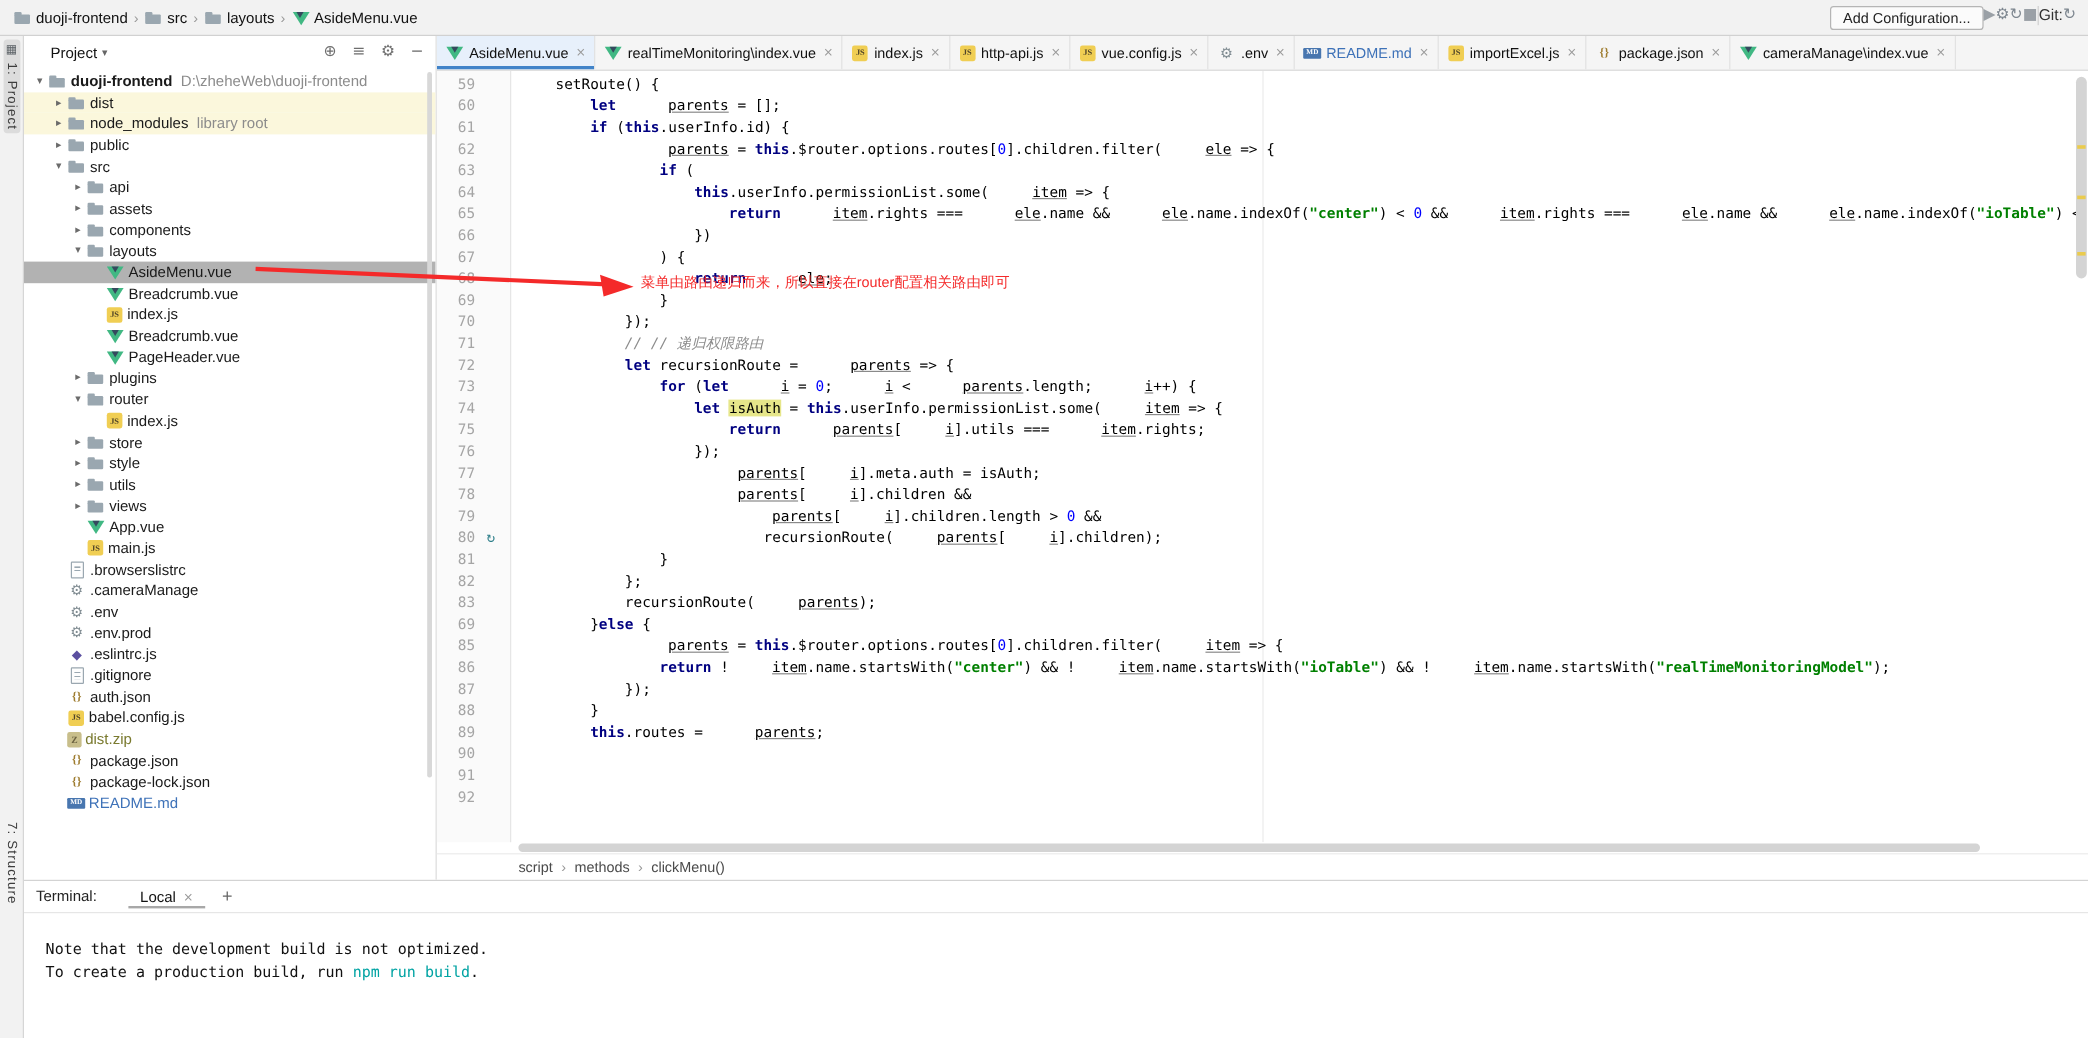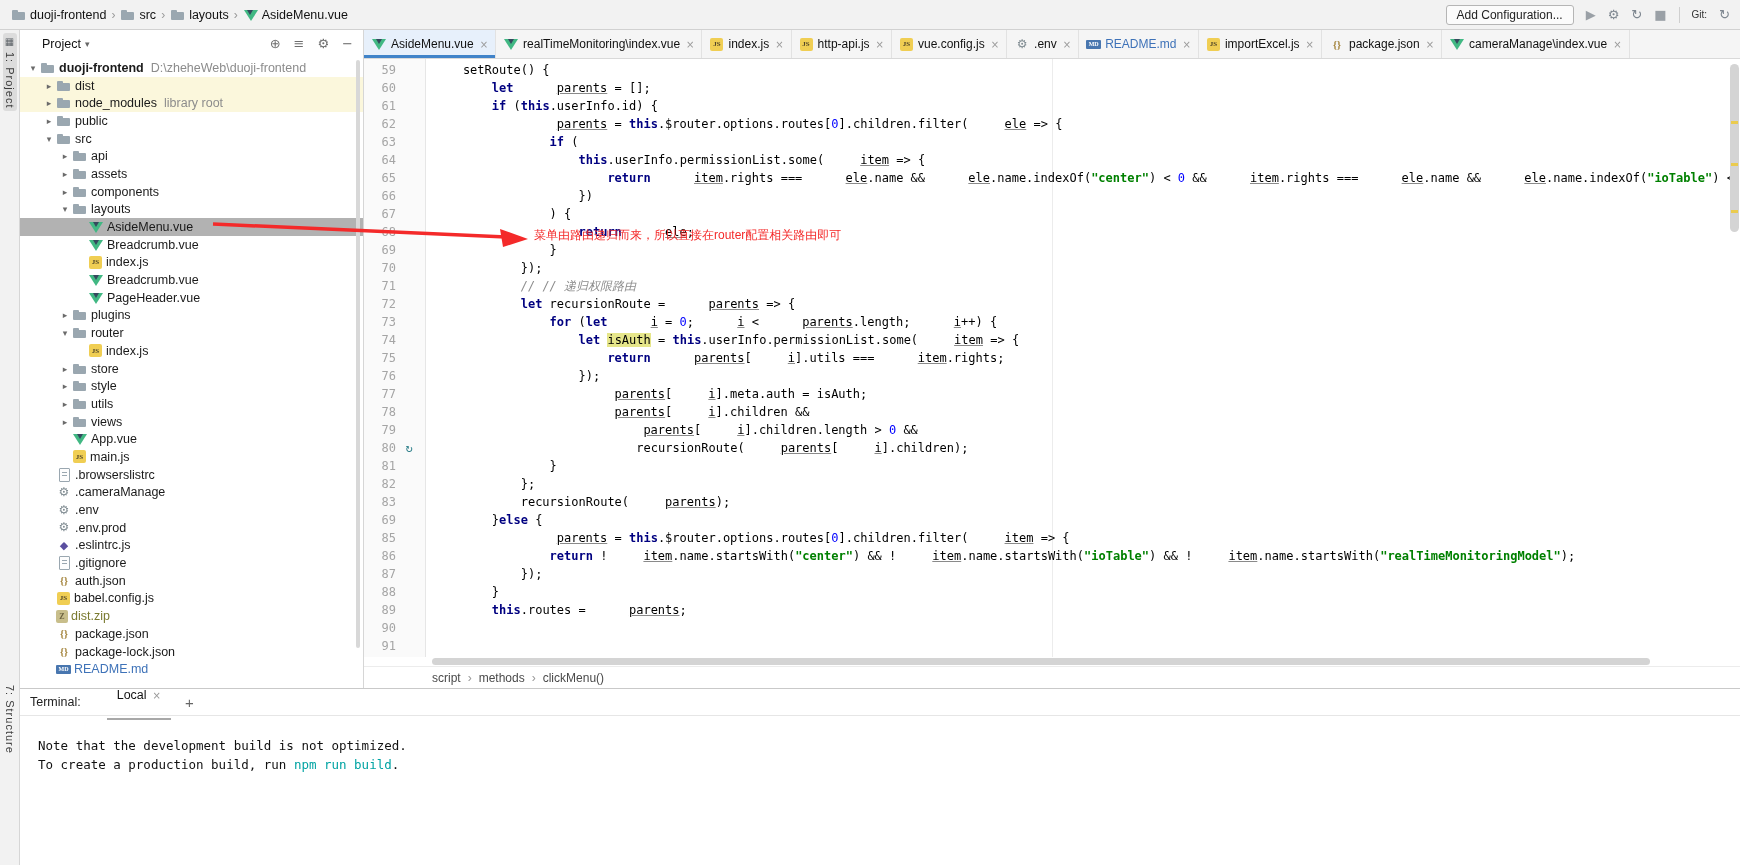--- a/index.html
+++ b/index.html
@@ -4,27 +4,27 @@
 <style>
   html,body{margin:0;padding:0;background:#e0e0e0;}
   .app{width:1740px;height:865px;position:relative;overflow:hidden;background:#fff;
        font-family:"Liberation Sans",sans-serif;color:#111;}
   
   .titlebar{height:30px;background:#F2F2F2;border-bottom:1px solid #D1D1D1;display:flex;
             align-items:center;padding:0 10px;box-sizing:border-box;font-size:12.5px;}
   .crumbs{display:flex;align-items:center;}
   .crumb{display:inline-flex;align-items:center;gap:3px;margin:0 1px;}
   .crumb-sep{color:#9A9A9A;margin:0 4px;font-size:12px;}
-  .title-right{margin-left:auto;display:flex;align-items:center;gap:12px;}
+  .title-right{margin-left:auto;display:flex;align-items:flex-start;}
   .add-config{font:12px "Liberation Sans",sans-serif;padding:2px 10px;border:1px solid #B5B5B5;
               border-radius:3px;background:#FBFBFB;color:#222;}
   .tb-ic{color:#7E8790;font-size:13px;font-family:"DejaVu Sans",sans-serif;}
   .tb-ic.dim{color:#9AA0A6;}
   .tb-sep{width:1px;height:16px;background:#CFCFCF;}
-  .git-label{font-size:10px;color:#333;}
+  .git-label{font-size:13px;color:#333;}
   
   .bodyrow{display:flex;height:835px;}
   .stripe{width:20px;background:#F2F2F2;border-right:1px solid #D6D6D6;flex:none;position:relative;
           box-sizing:border-box;display:flex;flex-direction:column;align-items:center;padding-top:3px;}
   .stripe-btn{display:flex;flex-direction:column;align-items:center;gap:5px;padding:3px 1px;border-radius:3px;}
   .stripe-btn.active{background:#DCDCDC;}
   .stripe-ic{font-size:10px;color:#5B6166;font-family:"DejaVu Sans",sans-serif;}
   .stripe-text{writing-mode:vertical-rl;font-size:11px;color:#3C3C3C;letter-spacing:1px;}
   .stripe-bottom{position:absolute;top:652px;left:0;width:100%;display:flex;justify-content:center;}
   
@@ -89,26 +89,26 @@
   .tk-hi{color:#000;background:#E6E68A;}
   .v-scroll{position:absolute;right:0;top:0;bottom:0;width:12px;}
   .v-thumb{position:absolute;right:1px;top:5px;width:9px;height:168px;background:#D4D4D4;border-radius:5px;}
   .v-mark{position:absolute;right:2px;width:7px;height:3px;background:#EACB4E;}
   .h-scroll{height:9px;flex:none;position:relative;margin-left:62px;}
   .h-thumb{position:absolute;left:6px;right:90px;top:1px;height:7px;background:#D4D4D4;border-radius:4px;}
   .ed-bc{height:21px;flex:none;display:flex;align-items:center;gap:7px;padding-left:68px;font-size:12px;
          color:#4A4A4A;border-top:1px solid #ECECEC;}
   .bc-sep{color:#999;}
   
-  .terminal{height:177px;flex:none;border-top:1px solid #C9C9C9;display:flex;flex-direction:column;
+  .terminal{height:132px;flex:none;border-top:1px solid #C9C9C9;display:flex;flex-direction:column;
             background:#fff;box-sizing:border-box;}
   .term-header{height:26px;flex:none;display:flex;align-items:center;padding-left:10px;font-size:12.5px;
                border-bottom:1px solid #E6E6E6;}
   .term-label{margin-right:26px;color:#222;}
-  .term-tab{display:flex;align-items:center;gap:6px;padding:4px 10px 16px 10px;border-bottom:2px solid #A8A8A8;}
+  .term-tab{display:flex;align-items:center;gap:6px;padding:4px 10px 0 10px;border-bottom:2px solid #A8A8A8;}
   .term-x{color:#999;font-size:10px;font-family:"DejaVu Sans",sans-serif;}
   .term-plus{margin-left:14px;color:#666;font-size:15px;}
   .term-content{flex:1;padding:20px 0 0 18px;font:12.5px "DejaVu Sans Mono",monospace;color:#111;}
   .term-line{line-height:19px;white-space:pre;}
   .tm-d{color:#111;}
   .tm-cmd{color:#00A3A3;}
   
   .anno-svg{position:absolute;left:0;top:0;pointer-events:none;}
   .anno-text{position:absolute;left:534px;top:227px;font-size:12px;white-space:nowrap;pointer-events:none;
              font-family:"Liberation Sans",sans-serif;}

